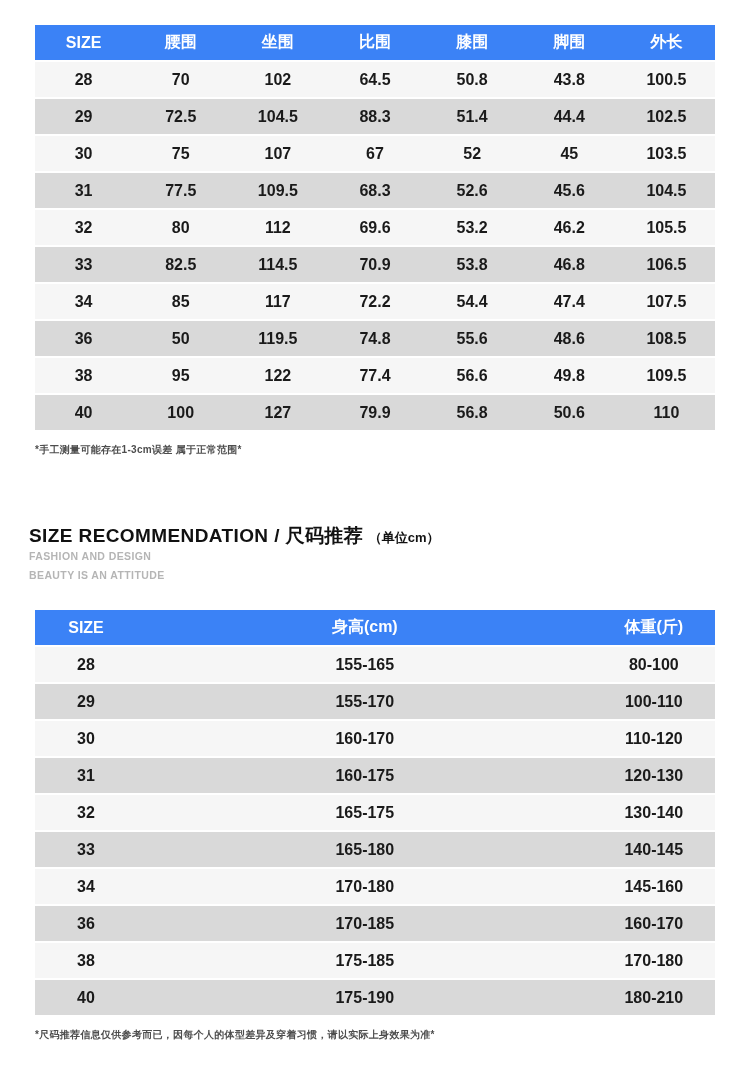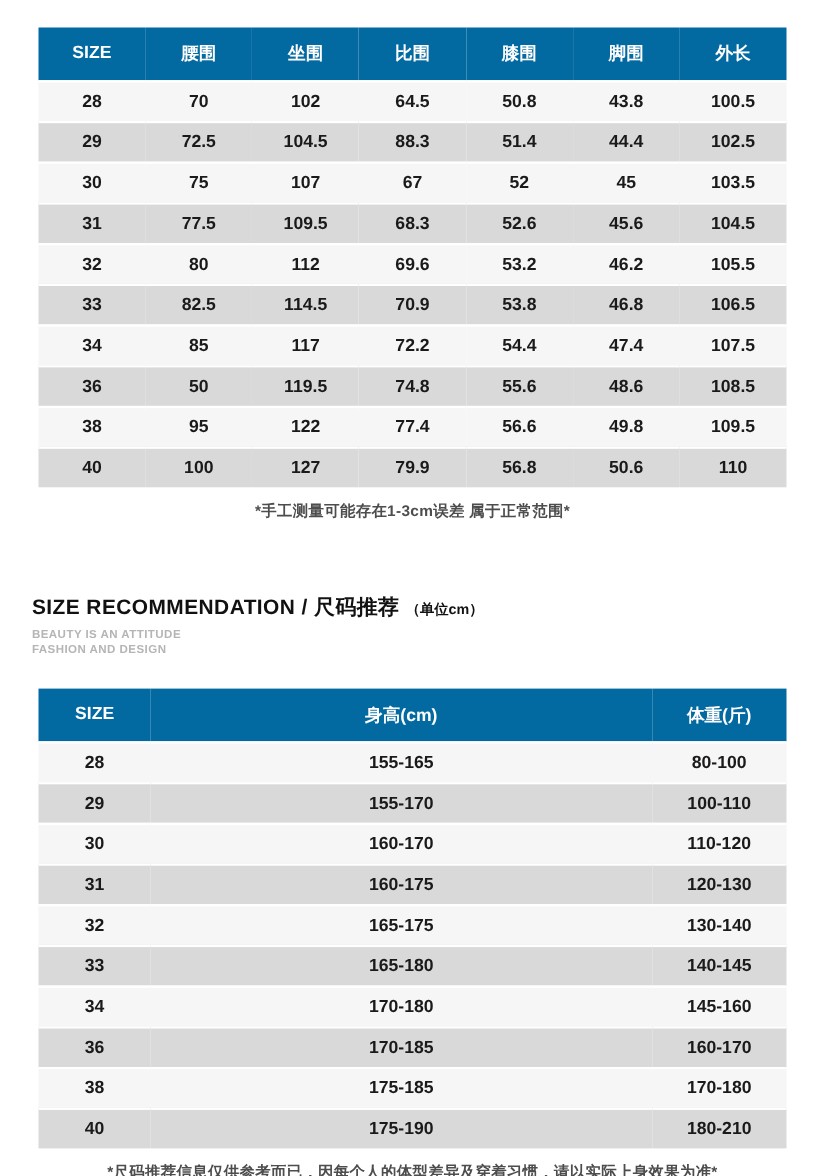--- a/index.html
+++ b/index.html
@@ -17,25 +17,25 @@
     background: #ffffff;
     overflow: hidden;
   }
   table.spec {
     width: 680px;
     border-collapse: separate;
     border-spacing: 0;
     table-layout: fixed;
   }
   table.spec th {
-    background: #0369a1;
+    background: #3b82f6;
     color: #ffffff;
     font-size: 16px;
     font-weight: 700;
-    height: 48px;
+    height: 35px;
     text-align: center;
     padding: 0;
   }
   table.spec td {
     font-size: 16px;
     font-weight: 700;
     height: 35px;
     text-align: center;
     padding: 0;
     border-top: 2px solid #ffffff;
@@ -44,22 +44,21 @@
   table.spec tbody tr:nth-child(odd) td { background: #f6f6f6; }
   table.spec tbody tr:nth-child(even) td { background: #d9d9d9; }
 
   
   table.rec th:nth-child(1), table.rec td:nth-child(1) { width: 15%; }
   table.rec th:nth-child(2), table.rec td:nth-child(2) { width: 67%; }
   table.rec th:nth-child(3), table.rec td:nth-child(3) { width: 18%; }
 
   .note {
     width: 680px;
-    text-align: center;
-    font-size: 14px;
+    font-size: 10px;
     font-weight: 700;
     color: #4d4d4d;
     margin: 13px 0 0 0;
     letter-spacing: 0.3px;
   }
   .title-block {
     margin-top: 67px;
     margin-left: -6px;
   }
   .section-title {
@@ -195,22 +194,22 @@
           <td>50.6</td>
           <td>110</td>
         </tr>
       </tbody>
     </table>
 
   <p class="note">*手工测量可能存在1-3cm误差 属于正常范围*</p>
 
   <div class="title-block">
     <h2 class="section-title"><span>SIZE RECOMMENDATION / 尺码推荐</span> <span class="unit">（单位cm）</span></h2>
+    <p class="sub">FASHION AND DESIGN</p>
     <p class="sub first">BEAUTY IS AN ATTITUDE</p>
-    <p class="sub">FASHION AND DESIGN</p>
   </div>
 
   <table class="spec rec table2">
       <thead>
         <tr>
           <th>SIZE</th>
           <th>身高(cm)</th>
           <th>体重(斤)</th>
         </tr>
       </thead>

